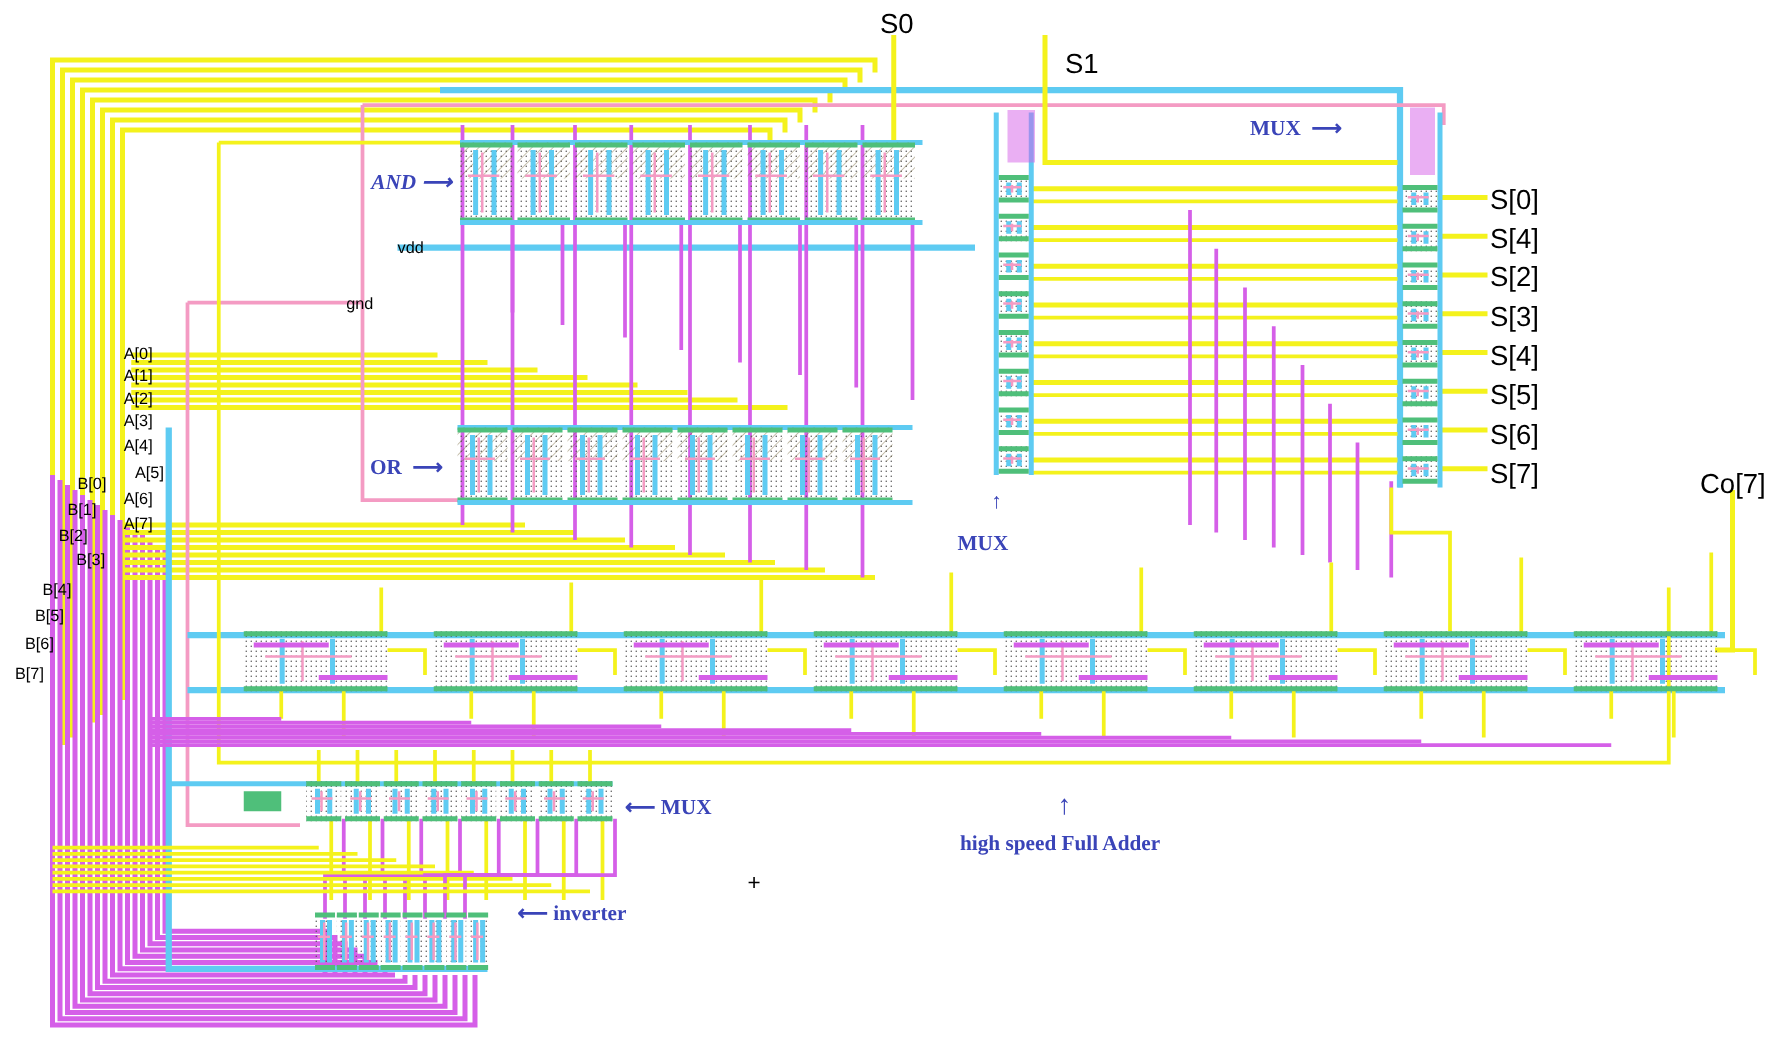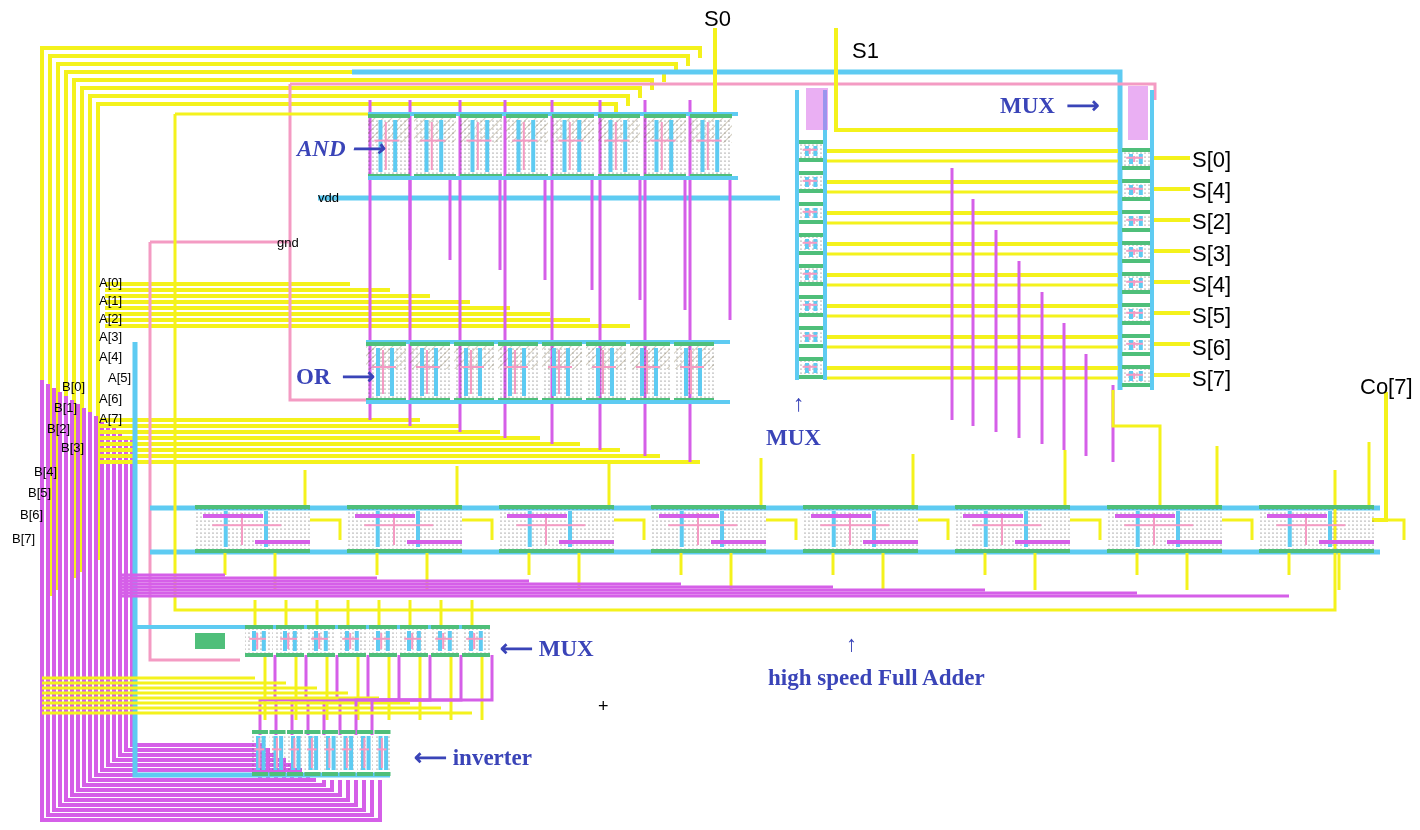--- a/index.html
+++ b/index.html
@@ -1,21 +1,21 @@
 <!DOCTYPE html>
 <html><head>
 <meta charset="utf-8">
 <style>
   html, body { margin:0; padding:0; background:#ffffff; }
   body { width:1420px; height:830px; position:relative; overflow:hidden; font-family:"Liberation Sans", sans-serif; }
   #layout { position:absolute; left:0; top:0; }
   .lbl { position:absolute; color:#000; font-family:"Liberation Sans", sans-serif; white-space:nowrap; line-height:1; }
   .pin { font-size:13px; }
   .big { font-size:22px; }
-  .note { position:absolute; color:#3a44b8; font-family:"Liberation Serif", serif; font-weight:bold; font-size:23px; white-space:nowrap; line-height:1; }
+  .note { position:absolute; color:#3a44b8; font-family:"Liberation Serif", serif; font-weight:bold; font-size:17px; white-space:nowrap; line-height:1; }
   .cursor { position:absolute; font-size:18px; color:#000; line-height:1; }
 </style>
 </head>
 <body>
 
 <svg id="layout" width="1420" height="830" viewBox="0 0 1420 830" xmlns="http://www.w3.org/2000/svg">
   <defs>
     <pattern id="hatch" width="6" height="6" patternUnits="userSpaceOnUse" patternTransform="rotate(45)">
       <line x1="0" y1="0" x2="0" y2="6" stroke="#6b5a2a" stroke-width="1"></line>
     </pattern>
@@ -787,15 +787,15 @@
 <div class="lbl big" style="left:1360px;top:376px;">Co[7]</div>
 
 <div class="note" style="left:297px;top:137px;font-style:italic;"><span>AND</span> <span>⟶</span></div>
 <div class="note" style="left:296px;top:365px;"><span>OR</span> &nbsp;<span>⟶</span></div>
 <div class="note" style="left:1000px;top:94px;"><span>MUX</span> &nbsp;<span>⟶</span></div>
 <div class="note" style="left:793px;top:392px;">↑</div>
 <div class="note" style="left:766px;top:426px;">MUX</div>
 <div class="note" style="left:500px;top:637px;"><span>⟵</span> <span>MUX</span></div>
 <div class="note" style="left:846px;top:633px;font-size:22px;">↑</div>
 <div class="note" style="left:768px;top:666px;">high speed Full Adder</div>
-<div class="note" style="left:414px;top:746px;"><span>⟵</span> <span>inverter</span></div>
+<div class="note" style="left:414px;top:722px;"><span>⟵</span> <span>inverter</span></div>
 
 <div class="cursor" style="left:598px;top:697px;">+</div>
 
 </body></html>

